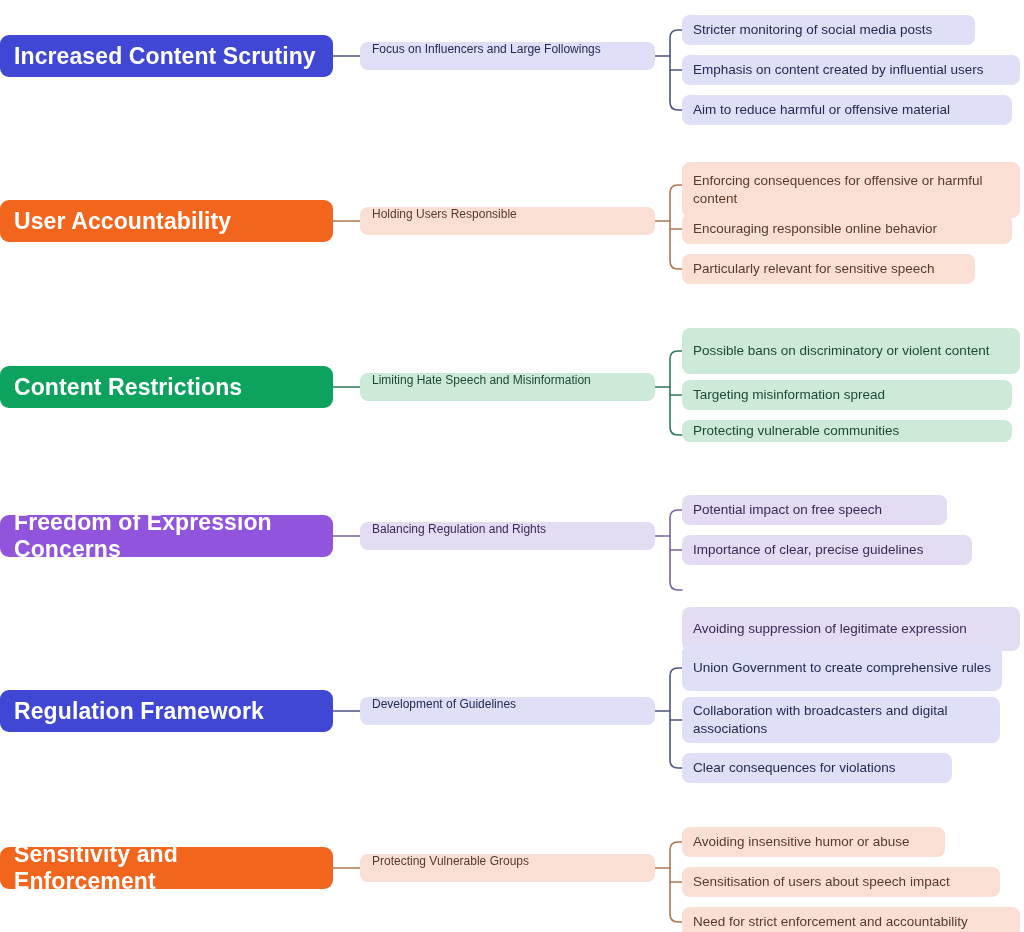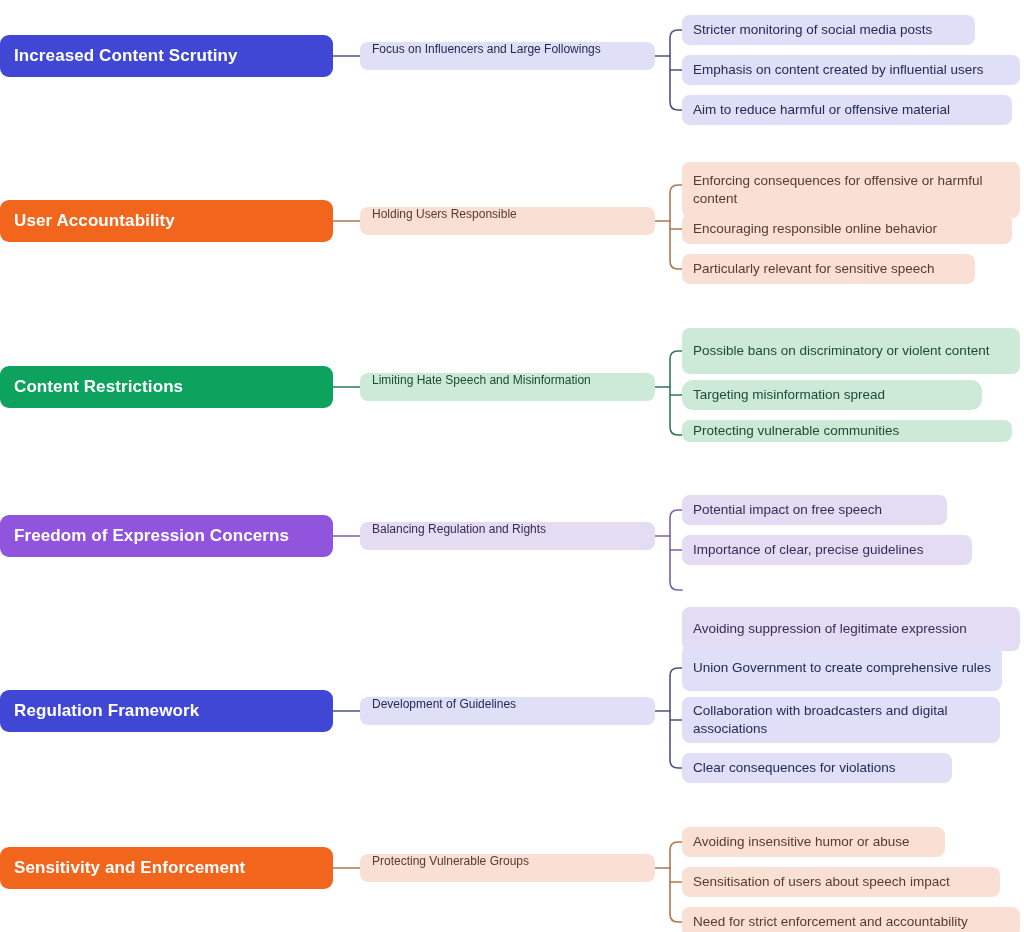--- a/index.html
+++ b/index.html
@@ -38,21 +38,21 @@
   }
 
   
   .l1 {
     position: absolute;
     left: 0px;
     width: 333px;
     box-sizing: border-box;
     border-radius: 9px;
     color: #ffffff;
-    font-size: 17px;
+    font-size: 23px;
     font-weight: bold;
     letter-spacing: 0.1px;
     display: flex;
     align-items: center;
     padding: 0 14px;
     height: 42px;
   }
 
   
   .l2 {
@@ -158,21 +158,21 @@
       <div class="branch t-green" style="top: 0px;">
         <div class="l1" style="top: 366px;">
           <span>Content Restrictions</span>
         </div>
         <div class="l2" style="top: 373px;">
           <span>Limiting Hate Speech and Misinformation</span>
         </div>
         <div class="l3" style="top: 328px; height: 46px; width: 338px;">
           <span>Possible bans on discriminatory or violent content</span>
         </div>
-        <div class="l3" style="top: 380px; height: 30px; width: 300px; border-radius: 11px;">
+        <div class="l3" style="top: 380px; height: 30px; width: 330px;">
           <span>Targeting misinformation spread</span>
         </div>
         <div class="l3" style="top: 420px; height: 22px; width: 330px;">
           <span>Protecting vulnerable communities</span>
         </div>
       </div>
       <div class="branch t-purple" style="top: 0px;">
         <div class="l1" style="top: 515px;">
           <span>Freedom of Expression Concerns</span>
         </div>

